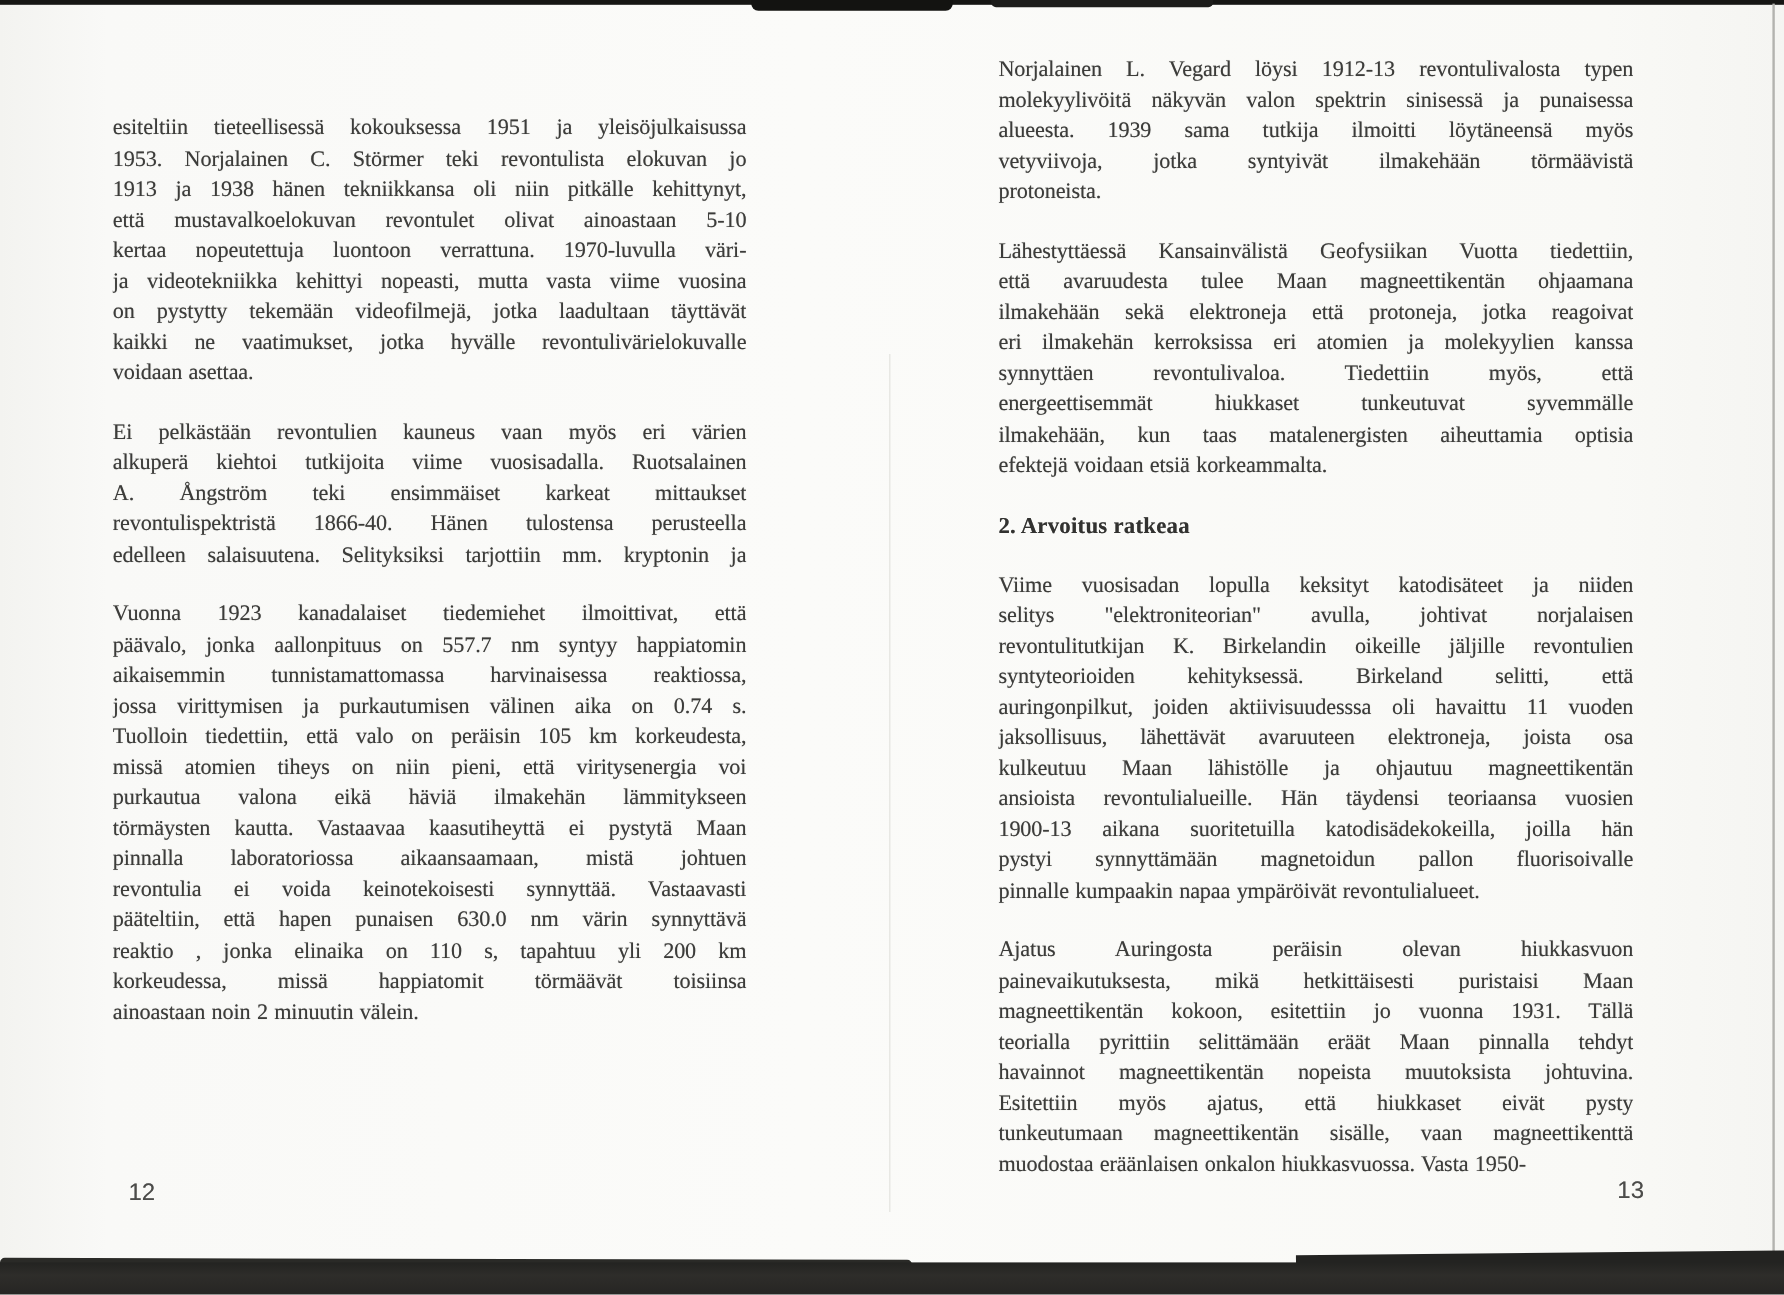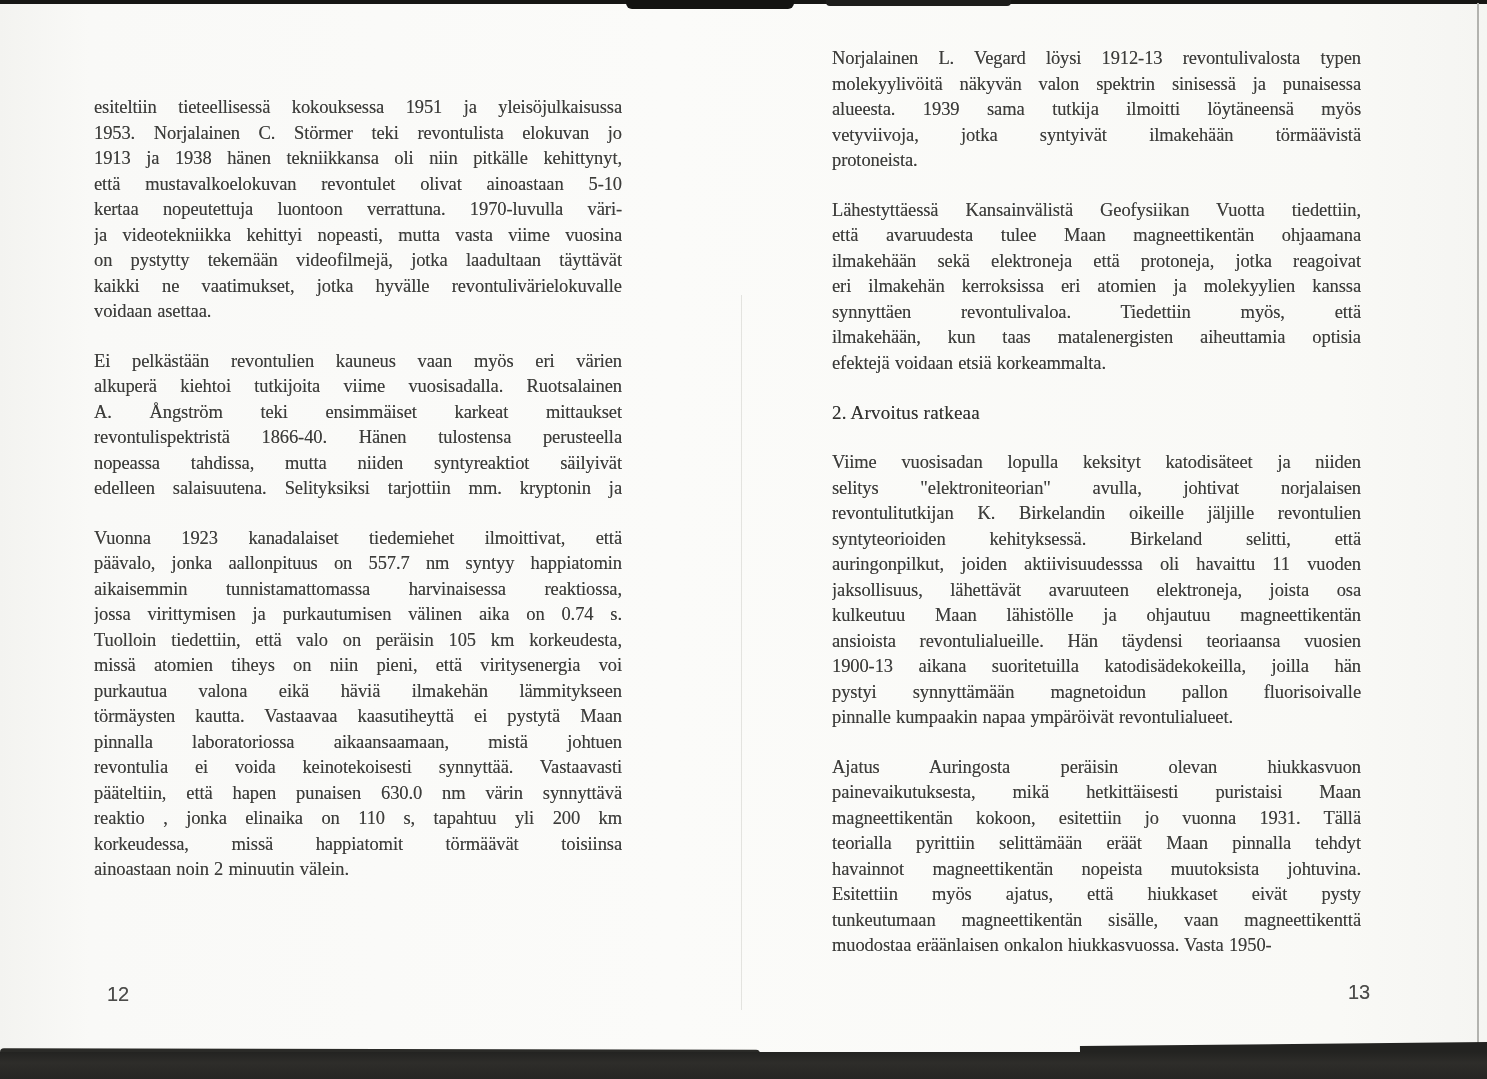--- a/index.html
+++ b/index.html
@@ -65,21 +65,21 @@
   
   .page {
     position: absolute;
   }
   .page-left  { left: 94px; top: 95px; width: 528px; }
   .page-right { left: 832px; top: 46px; width: 529px; }
 
   .block-paragraph { margin: 0 0 24px 0; }
   .block-heading {
     font-size: 19px;
-    font-weight: normal;
+    font-weight: bold;
     line-height: 25px;
     color: #323230;
     margin: 20px 0 25px 0;
     letter-spacing: 0.2px;
     text-shadow: 0 0 0.5px rgba(50,50,48,0.55);
   }
   .jline {
     font-size: 18.5px;
     line-height: 25.5px;
     height: 25.5px;
@@ -95,21 +95,21 @@
     text-align-last: left;
   }
   .page-number {
     position: absolute;
     font-family: Liberation Sans, sans-serif;
     font-size: 20px;
     color: #4c4c4a;
     text-shadow: 0 0 0.5px rgba(76,76,74,0.5);
   }
   .page-number-left  { left: 107px; top: 983px; }
-  .page-number-right { left: 1348px; top: 981px; width: 50px; text-align: left; }
+  .page-number-right { left: 1320px; top: 981px; width: 50px; text-align: right; }
 </style>
 </head>
 <body>
 
 <div class="scan">
 
   <div class="top-strip"></div>
   <div class="top-blob-a"></div>
   <div class="top-blob-b"></div>
 
@@ -127,21 +127,20 @@
           <div class="jline">ja videotekniikka kehittyi nopeasti, mutta vasta viime vuosina</div>
           <div class="jline">on pystytty tekemään videofilmejä, jotka laadultaan täyttävät</div>
           <div class="jline">kaikki ne vaatimukset, jotka hyvälle revontulivärielokuvalle</div>
           <div class="jline last">voidaan asettaa.</div>
         </div>
         <div class="block-paragraph">
           <div class="jline">Ei pelkästään revontulien kauneus vaan myös eri värien</div>
           <div class="jline">alkuperä kiehtoi tutkijoita viime vuosisadalla. Ruotsalainen</div>
           <div class="jline">A. Ångström teki ensimmäiset karkeat mittaukset</div>
           <div class="jline">revontulispektristä 1866-40. Hänen tulostensa perusteella</div>
-          <div class="jline">nopeassa tahdissa, mutta niiden syntyreaktiot säilyivät</div>
           <div class="jline">edelleen salaisuutena. Selityksiksi tarjottiin mm. kryptonin ja</div>
         </div>
         <div class="block-paragraph">
           <div class="jline">Vuonna 1923 kanadalaiset tiedemiehet ilmoittivat, että</div>
           <div class="jline">päävalo, jonka aallonpituus on 557.7 nm syntyy happiatomin</div>
           <div class="jline">aikaisemmin tunnistamattomassa harvinaisessa reaktiossa,</div>
           <div class="jline">jossa virittymisen ja purkautumisen välinen aika on 0.74 s.</div>
           <div class="jline">Tuolloin tiedettiin, että valo on peräisin 105 km korkeudesta,</div>
           <div class="jline">missä atomien tiheys on niin pieni, että viritysenergia voi</div>
           <div class="jline">purkautua valona eikä häviä ilmakehän lämmitykseen</div>
@@ -164,20 +163,21 @@
           <div class="jline">alueesta. 1939 sama tutkija ilmoitti löytäneensä myös</div>
           <div class="jline">vetyviivoja, jotka syntyivät ilmakehään törmäävistä</div>
           <div class="jline last">protoneista.</div>
         </div>
         <div class="block-paragraph">
           <div class="jline">Lähestyttäessä Kansainvälistä Geofysiikan Vuotta tiedettiin,</div>
           <div class="jline">että avaruudesta tulee Maan magneettikentän ohjaamana</div>
           <div class="jline">ilmakehään sekä elektroneja että protoneja, jotka reagoivat</div>
           <div class="jline">eri ilmakehän kerroksissa eri atomien ja molekyylien kanssa</div>
           <div class="jline">synnyttäen revontulivaloa. Tiedettiin myös, että</div>
+          <div class="jline">energeettisemmät hiukkaset tunkeutuvat syvemmälle</div>
           <div class="jline">ilmakehään, kun taas matalenergisten aiheuttamia optisia</div>
           <div class="jline last">efektejä voidaan etsiä korkeammalta.</div>
         </div>
         <div class="block-heading">2. Arvoitus ratkeaa</div>
         <div class="block-paragraph">
           <div class="jline">Viime vuosisadan lopulla keksityt katodisäteet ja niiden</div>
           <div class="jline">selitys "elektroniteorian" avulla, johtivat norjalaisen</div>
           <div class="jline">revontulitutkijan K. Birkelandin oikeille jäljille revontulien</div>
           <div class="jline">syntyteorioiden kehityksessä. Birkeland selitti, että</div>
           <div class="jline">auringonpilkut, joiden aktiivisuudesssa oli havaittu 11 vuoden</div>

